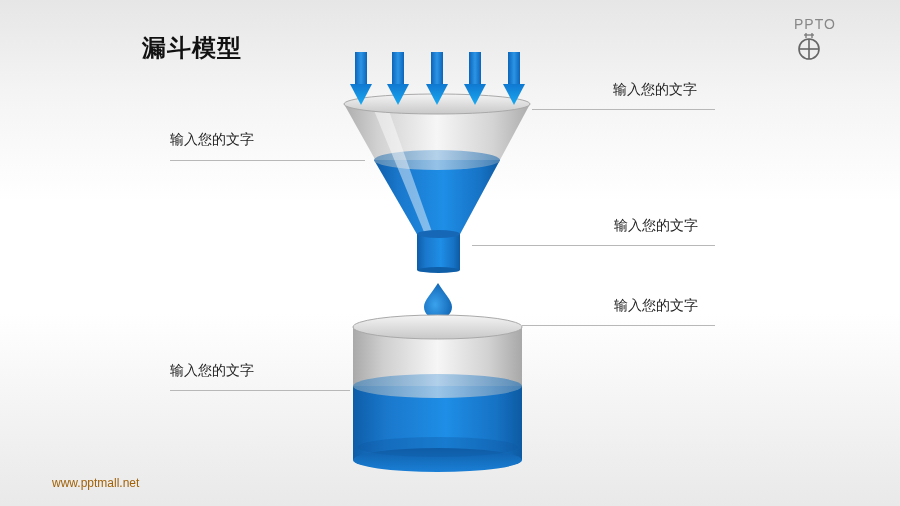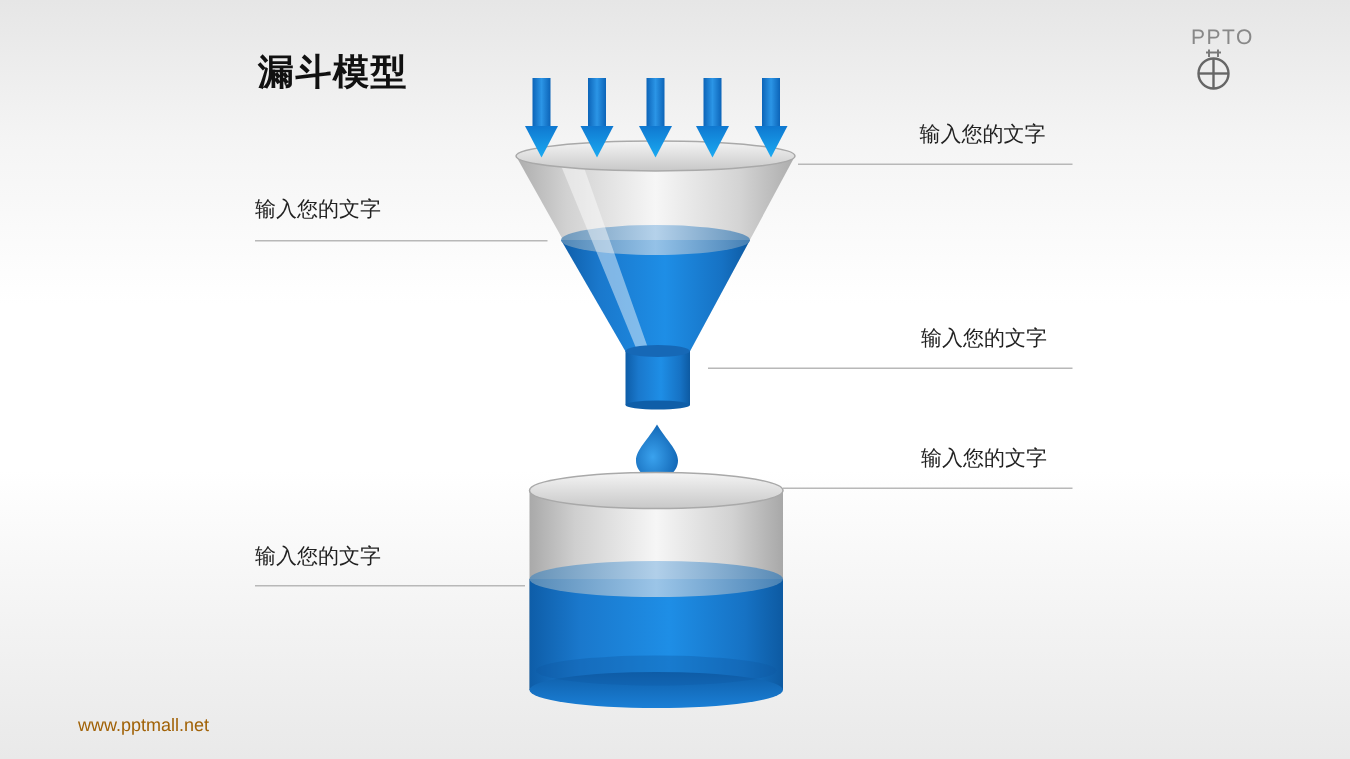--- a/index.html
+++ b/index.html
@@ -2,21 +2,21 @@
 <html><head>
 <meta charset="utf-8">
 <style>
   html, body { margin: 0; padding: 0; }
   body {
     width: 900px; height: 506px; overflow: hidden; position: relative;
     background: linear-gradient(to bottom, #e6e6e6 0%, #f4f4f4 18%, #ffffff 40%, #ffffff 62%, #f3f3f3 82%, #e9e9e9 100%);
     font-family: "DejaVu Sans", "Liberation Sans", sans-serif;
   }
   .title {
-    position: absolute; left: 172px; top: 32px;
+    position: absolute; left: 142px; top: 32px;
     font-size: 24px; font-weight: bold; color: #111; letter-spacing: 1px;
   }
   .logo {
     position: absolute; left: 794px; top: 16px; display: flex; align-items: flex-start; flex-direction: column;
   }
   .logo-text {
     font-family: "Liberation Sans", sans-serif; font-size: 14px; color: #888;
     letter-spacing: 1px; font-weight: 300;
   }
   .label {

